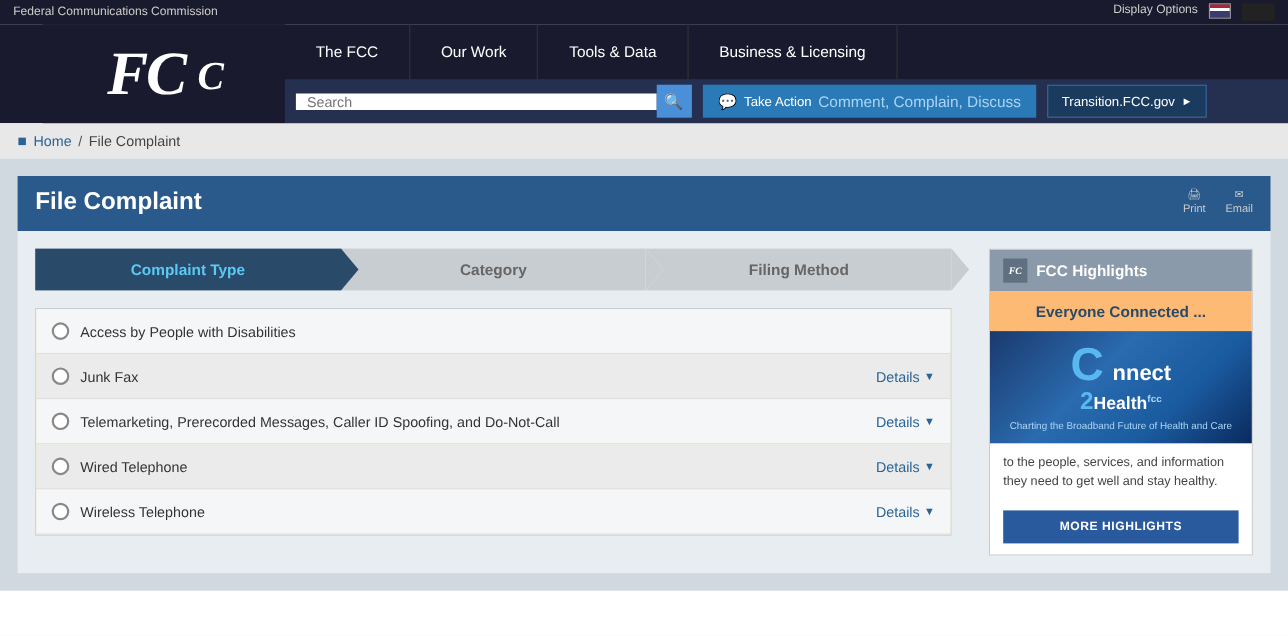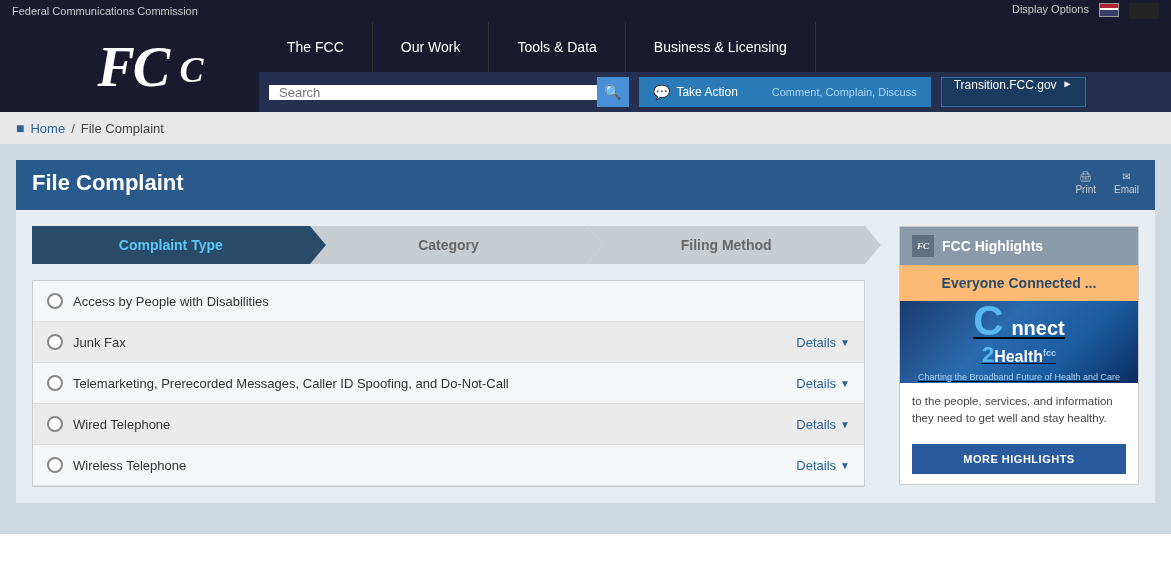--- a/index.html
+++ b/index.html
@@ -125,34 +125,33 @@
       font-size: 12px;
       display: flex;
       align-items: center;
       gap: 6px;
       white-space: nowrap;
     }
     .take-action-icon {
       font-size: 14px;
     }
     .take-action-sub {
-      font-size: 11px;
+      font-size: 14px;
       color: #aad4f5;
-      margin-left: 28px;
     }
     .transition-btn {
       background: #1a3a5e;
       color: white;
       height: 30px;
       padding: 0 12px;
       border: 1px solid #3a6a9e;
       cursor: pointer;
       font-size: 12px;
       display: flex;
-      align-items: flex-start;
+      align-items: center;
       gap: 6px;
       white-space: nowrap;
     }
     .arrow-icon { font-size: 10px; }
 
     
     .breadcrumb-bar {
       background: #e8e8e8;
       padding: 8px 16px;
       display: flex;
@@ -338,28 +337,27 @@
     .highlights-title {
       background: #fdba74;
       padding: 10px 12px;
       font-size: 14px;
       font-weight: bold;
       color: #2a4a6a;
       text-align: center;
     }
     .highlights-image {
       width: 100%;
-      height: 82px;
+      height: 102px;
       background: linear-gradient(135deg, #1a3a6e 0%, #2a6aae 40%, #1a5a9e 70%, #0a2a5e 100%);
       display: flex;
       align-items: center;
       justify-content: center;
       position: relative;
       overflow: hidden;
-      text-decoration: underline;
     }
     .highlights-body {
       padding: 10px 12px;
       font-size: 11.5px;
       color: #444;
       line-height: 1.5;
     }
     .more-highlights-btn {
       background: #2a5a9e;
       color: white;

